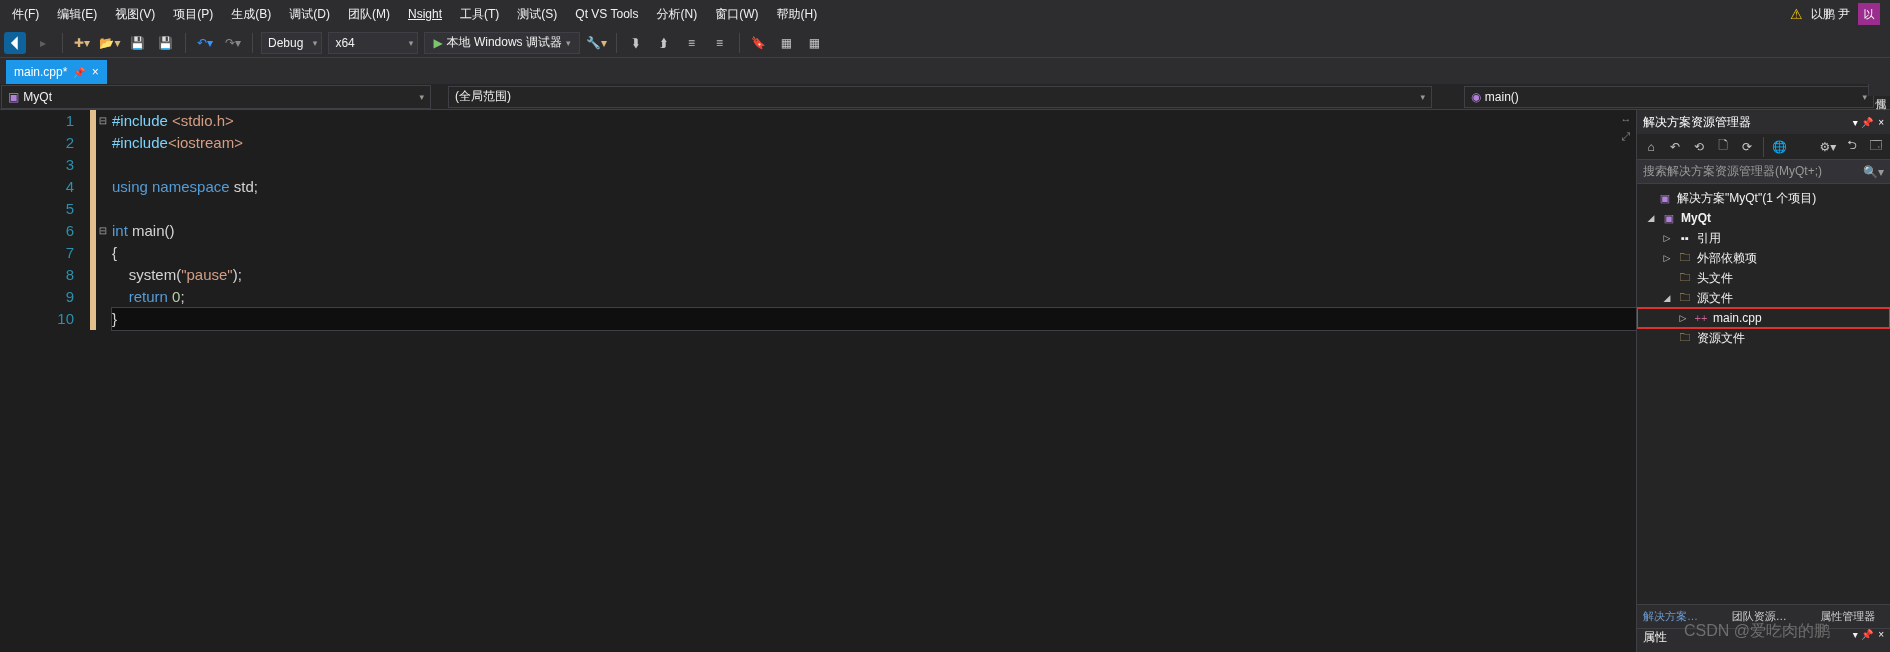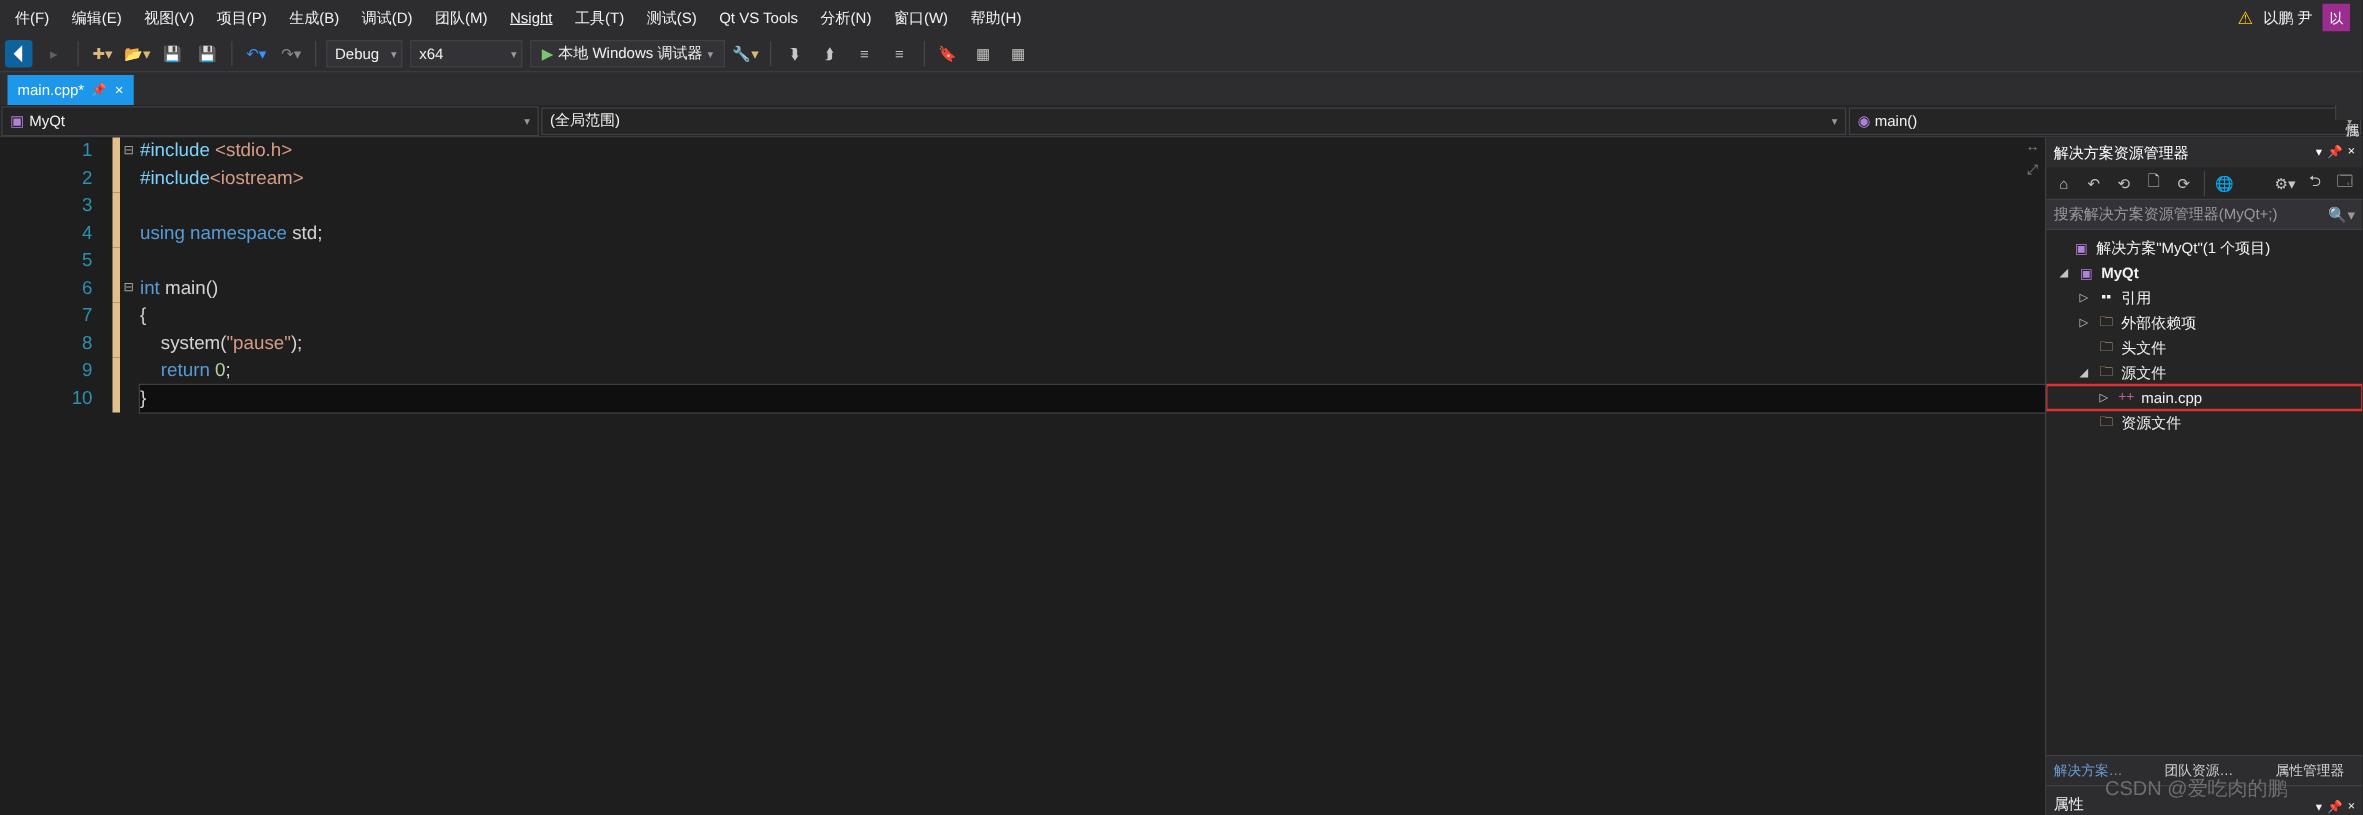--- a/index.html
+++ b/index.html
@@ -18,21 +18,21 @@
 .tb-combo { height:22px; background:#333337; border:1px solid #3f3f46; color:#f1f1f1; padding:0 18px 0 6px; display:flex; align-items:center; cursor:pointer; position:relative; min-width:60px; }
 .tb-combo::after { content:"▾"; position:absolute; right:4px; font-size:9px; color:#999; }
 .dbg-btn { height:22px; background:#333337; border:1px solid #3f3f46; display:flex; align-items:center; padding:0 8px; gap:4px; cursor:pointer; }
 .play { color:#7cc46e; }
 .tabbar { height:26px; background:#2d2d30; display:flex; align-items:flex-end; padding-left:6px; }
 .tab { height:24px; background:#1c97ea; color:#fff; display:flex; align-items:center; padding:0 8px; gap:6px; cursor:pointer; }
 .tab-pin { font-size:10px; }
 .tab-close { font-size:12px; cursor:pointer; }
 .navbar { height:26px; background:#252526; display:flex; align-items:center; border-bottom:1px solid #3f3f46; }
 .nav-item { display:flex; align-items:center; padding:0 6px; height:24px; cursor:pointer; gap:4px; }
-.nav-dd { flex:1; border:1px solid #3f3f46; margin:1px; padding:0 6px; height:22px; display:flex; align-items:center; cursor:pointer; position:relative; }
+.nav-dd { flex:1; border:1px solid #3f3f46; margin:16px; padding:0 6px; height:22px; display:flex; align-items:center; cursor:pointer; position:relative; }
 .nav-dd::after { content:"▾"; position:absolute; right:6px; font-size:9px; color:#999; }
 .main { display:flex; height:calc(100% - 110px); }
 .editor-area { flex:1; display:flex; flex-direction:column; background:#1e1e1e; position:relative; }
 .editor-body { flex:1; display:flex; font-family:Consolas,monospace; font-size:15px; line-height:22px; }
 .gutter { width:90px; text-align:right; padding-right:16px; color:#2b91af; background:#1e1e1e; user-select:none; }
 .gutter div { height:22px; }
 .changebar { width:6px; background:#1e1e1e; }
 .changebar div { height:22px; }
 .changed { background:#e2c08d; }
 .fold-col { width:14px; color:#a0a0a0; font-size:10px; }
@@ -58,21 +58,21 @@
 .tree-icon { width:16px; height:16px; display:inline-flex; align-items:center; justify-content:center; font-size:11px; }
 .sln-icon { color:#b180d7; }
 .proj-icon { color:#b180d7; }
 .folder-icon { color:#dcb67a; }
 .cpp-icon { color:#c45f8f; }
 .highlight-box { outline:2px solid #e03131; outline-offset:-1px; }
 .bold { font-weight:bold; }
 .panel-tabs { display:flex; background:#2d2d30; border-top:1px solid #3f3f46; }
 .panel-tab { flex:1; padding:4px 6px; font-size:11px; color:#6a9bd1; cursor:pointer; white-space:nowrap; overflow:hidden; text-overflow:ellipsis; }
 .panel-tab.inactive { color:#d0d0d0;margin-left:13px; }
-.prop-header { height:24px; background:#2d2d30; display:flex; align-items:flex-end; padding:0 6px; border-top:1px solid #3f3f46; }
+.prop-header { height:24px; background:#2d2d30; display:flex; align-items:flex-start; padding:0 6px; border-top:1px solid #3f3f46; }
 .watermark { position:absolute; right:60px; bottom:10px; color:#6e6e6e; font-size:16px; pointer-events:none; }
 .vtab { position:absolute; right:0; top:84px; width:22px; background:#2d2d30; writing-mode:vertical-rl; padding:6px 2px; font-size:11px; color:#d0d0d0; border-left:1px solid #3f3f46; cursor:pointer; }
 .editor-side-icons { position:absolute; right:2px; top:2px; display:flex; flex-direction:column; gap:2px; }
 .editor-side-icons div { width:16px; height:16px; font-size:11px; color:#888; cursor:pointer; text-align:center; }
 </style>
 </head>
 <body>
 
 <div class="menubar">
   <div class="menu-item">件(F)</div>

